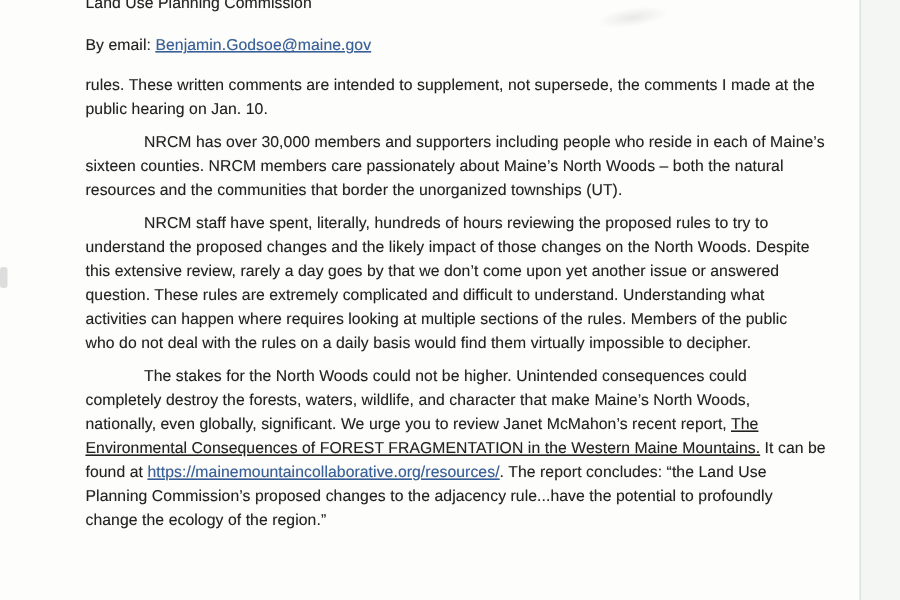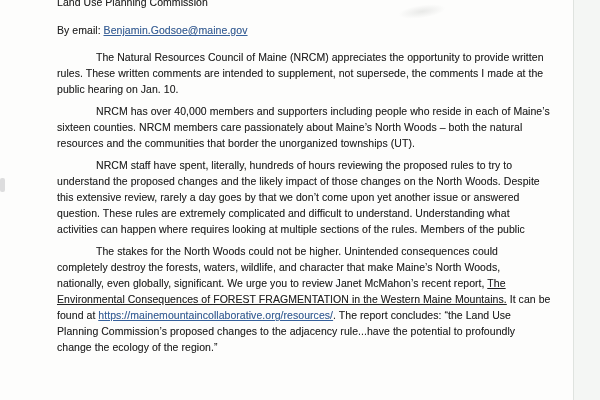--- a/index.html
+++ b/index.html
@@ -63,35 +63,35 @@
 <body>
 
 <div class="doc">
   <div class="line block-address">Land Use Planning Commission</div>
 
   <div class="line block-email"><span class="run-plain">By email: </span><a class="run-link" href="#">Benjamin.Godsoe@maine.gov</a></div>
 
 
   <div id="paragraphs">
       <div class="para">
-        <div class="line indent"><span class="run-plain">The Natural Resources Council of Maine (NRCM) appreciates the opportunity to provide written</span></div>
         <div class="line"><span class="run-plain">rules. These written comments are intended to supplement, not supersede, the comments I made at the</span></div>
         <div class="line"><span class="run-plain">public hearing on Jan. 10.</span></div>
       </div>
       <div class="para">
-        <div class="line indent"><span class="run-plain">NRCM has over 40,000 members and supporters including people who reside in each of Maine’s</span></div>
+        <div class="line indent"><span class="run-plain">NRCM has over 30,000 members and supporters including people who reside in each of Maine’s</span></div>
         <div class="line"><span class="run-plain">sixteen counties. NRCM members care passionately about Maine’s North Woods – both the natural</span></div>
         <div class="line"><span class="run-plain">resources and the communities that border the unorganized townships (UT).</span></div>
       </div>
       <div class="para">
         <div class="line indent"><span class="run-plain">NRCM staff have spent, literally, hundreds of hours reviewing the proposed rules to try to</span></div>
         <div class="line"><span class="run-plain">understand the proposed changes and the likely impact of those changes on the North Woods. Despite</span></div>
         <div class="line"><span class="run-plain">this extensive review, rarely a day goes by that we don’t come upon yet another issue or answered</span></div>
         <div class="line"><span class="run-plain">question. These rules are extremely complicated and difficult to understand. Understanding what</span></div>
         <div class="line"><span class="run-plain">activities can happen where requires looking at multiple sections of the rules. Members of the public</span></div>
+        <div class="line"><span class="run-plain">who do not deal with the rules on a daily basis would find them virtually impossible to decipher.</span></div>
       </div>
       <div class="para">
         <div class="line indent"><span class="run-plain">The stakes for the North Woods could not be higher. Unintended consequences could</span></div>
         <div class="line"><span class="run-plain">completely destroy the forests, waters, wildlife, and character that make Maine’s North Woods,</span></div>
         <div class="line"><span class="run-plain">nationally, even globally, significant. We urge you to review Janet McMahon’s recent report, </span><span class="run-underline">The</span></div>
         <div class="line"><span class="run-underline">Environmental Consequences of FOREST FRAGMENTATION in the Western Maine Mountains.</span><span class="run-plain"> It can be</span></div>
         <div class="line"><span class="run-plain">found at </span><a class="run-link" href="#">https://mainemountaincollaborative.org/resources/</a><span class="run-plain">. The report concludes: “the Land Use</span></div>
         <div class="line"><span class="run-plain">Planning Commission’s proposed changes to the adjacency rule...have the potential to profoundly</span></div>
         <div class="line"><span class="run-plain">change the ecology of the region.”</span></div>
       </div>

